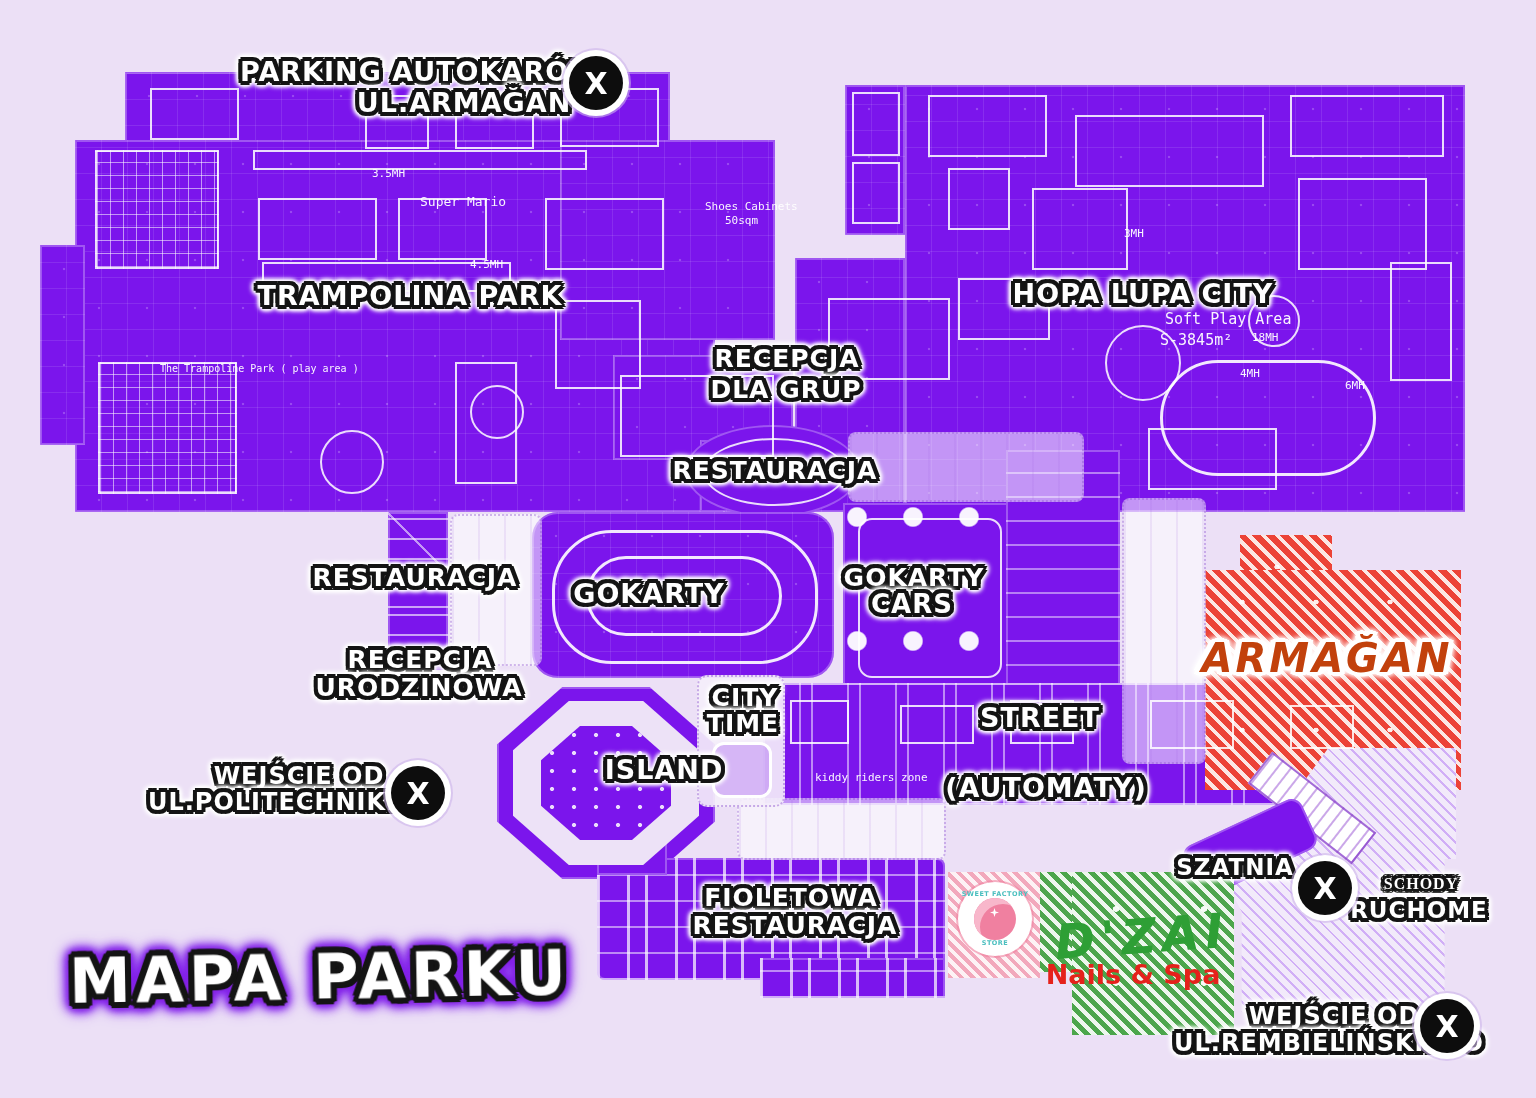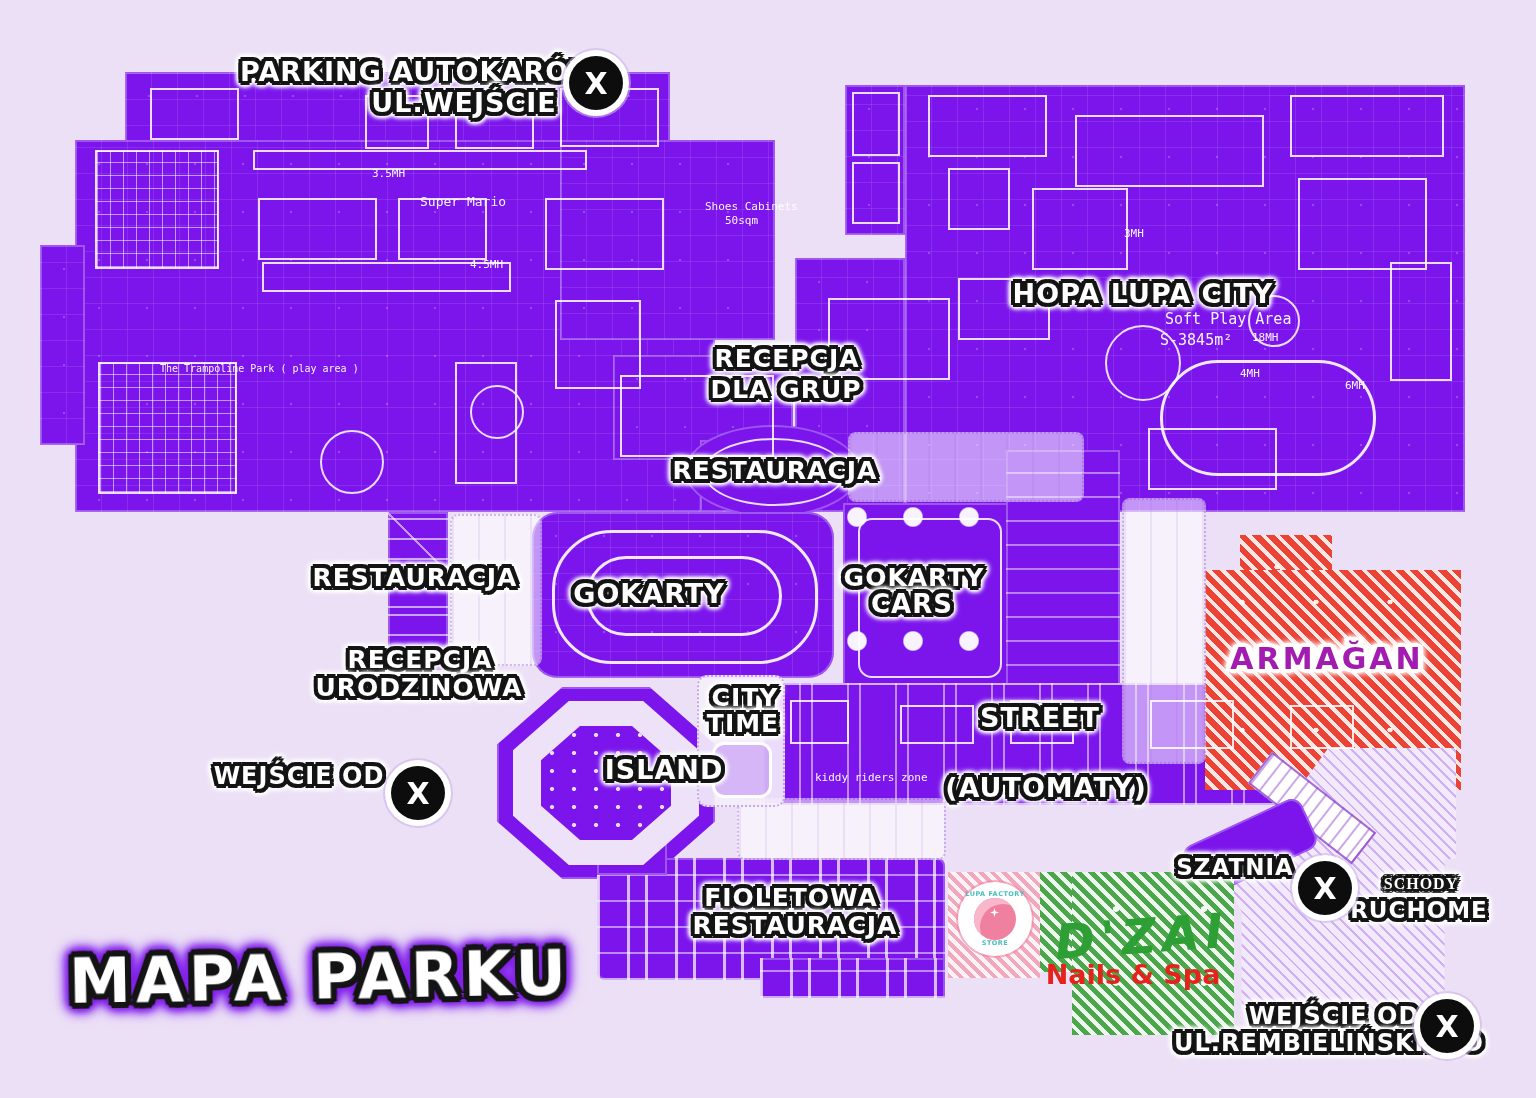--- a/index.html
+++ b/index.html
@@ -82,26 +82,26 @@
         4px 2px 0 #141414,-4px 2px 0 #141414,4px -2px 0 #141414,-4px -2px 0 #141414,
         2px 4px 0 #141414,-2px 4px 0 #141414,2px -4px 0 #141414,-2px -4px 0 #141414;
       filter:drop-shadow(0 0 2px #fff) drop-shadow(0 0 2px #fff) drop-shadow(0 0 1px #fff);}
   .bubble-xl{font-size:62px;letter-spacing:5px;transform:translate(-50%,-50%) rotate(-1deg);
       text-shadow:
         5px 0 0 #141414,-5px 0 0 #141414,0 5px 0 #141414,0 -5px 0 #141414,
         4px 4px 0 #141414,-4px 4px 0 #141414,4px -4px 0 #141414,-4px -4px 0 #141414,
         6px 3px 0 #141414,-6px 3px 0 #141414,6px -3px 0 #141414,-6px -3px 0 #141414,
         3px 6px 0 #141414,-3px 6px 0 #141414,3px -6px 0 #141414,-3px -6px 0 #141414;
       filter:drop-shadow(0 0 3px #8A2BE2) drop-shadow(0 0 4px #7B15EC) drop-shadow(0 0 6px #7B15EC);}
-  .bubble-red{color:#a21caf;font-size:30px;letter-spacing:3px;
+  .bubble-red{color:#c2410c;font-size:40px;letter-spacing:3px;
       text-shadow:
         4px 0 0 #fff,-4px 0 0 #fff,0 4px 0 #fff,0 -4px 0 #fff,
         3px 3px 0 #fff,-3px 3px 0 #fff,3px -3px 0 #fff,-3px -3px 0 #fff,
         5px 2px 0 #fff,-5px 2px 0 #fff,5px -2px 0 #fff,-5px -2px 0 #fff;
-      filter:drop-shadow(0 0 2px #fff) drop-shadow(0 0 3px #fff);}
+      filter:drop-shadow(0 0 2px #fff) drop-shadow(0 0 3px #fff);font-style:italic;}
 
   .xbadge{position:absolute;transform:translate(-50%,-50%);width:54px;height:54px;border-radius:50%;
       background:#0D0D0D;color:#fff;display:flex;align-items:center;justify-content:center;
       font-weight:800;font-size:30px;z-index:31;
       box-shadow:0 0 0 6px #fff, 0 0 0 8px rgba(205,180,235,.6);}
 
   
   .cad{position:absolute;color:#fff;font-family:"DejaVu Sans Mono","Liberation Mono",monospace;
       font-size:11px;white-space:nowrap;z-index:20;opacity:.95;}
 
@@ -241,23 +241,24 @@
   <span class="cad" style="left:1160px;top:331px;font-size:15px;">S-3845m²</span>
   <span class="cad" style="left:815px;top:771px;">kiddy riders zone</span>
   <span class="cad" style="left:372px;top:167px;">3.5MH</span>
   <span class="cad" style="left:470px;top:258px;">4.5MH</span>
   <span class="cad" style="left:1124px;top:227px;">3MH</span>
   <span class="cad" style="left:1252px;top:331px;">18MH</span>
   <span class="cad" style="left:1240px;top:367px;">4MH</span>
   <span class="cad" style="left:1345px;top:379px;">6MH</span>
 
   <div class="bubble" style="left:420px;top:71px;font-size:27px;">PARKING AUTOKARÓW</div>
-  <div class="bubble" style="left:464px;top:102px;font-size:27px;">UL.WEJŚCIE</div>
+  <div class="bubble" style="left:464px;top:102px;font-size:27px;">UL.ARMAĞAN</div>
   <div class="xbadge" style="left:596px;top:83px;">X</div>
 
+  <div class="bubble" style="left:410px;top:295px;font-size:27px;">TRAMPOLINA PARK</div>
   <div class="bubble" style="left:1143px;top:293px;font-size:27px;">HOPA LUPA CITY</div>
 
   <div class="bubble" style="left:787px;top:358px;font-size:25px;">RECEPCJA</div>
   <div class="bubble" style="left:786px;top:389px;font-size:25px;">DLA GRUP</div>
 
   <div class="bubble" style="left:775px;top:470px;font-size:25px;">RESTAURACJA</div>
   <div class="bubble" style="left:415px;top:577px;font-size:25px;">RESTAURACJA</div>
 
   <div class="bubble" style="left:649px;top:593px;font-size:27px;">GOKARTY</div>
 
@@ -271,33 +272,34 @@
   <div class="bubble" style="left:743px;top:723px;font-size:25px;">TIME</div>
 
   <div class="bubble" style="left:616px;top:769px;font-size:27px;margin-left:48px;">ISLAND</div>
 
   <div class="bubble" style="left:1040px;top:717px;font-size:27px;">STREET</div>
   <div class="bubble" style="left:1046px;top:745px;font-size:27px;margin-top:42px;">(AUTOMATY)</div>
 
   <div class="bubble bubble-red" style="left:1327px;top:658px;">ARMAĞAN</div>
 
   <div class="bubble" style="left:299px;top:776px;font-size:24px;">WEJŚCIE OD</div>
+  <div class="bubble" style="left:272px;top:802px;font-size:24px;">UL.POLITECHNIKI</div>
   <div class="xbadge" style="left:418px;top:793px;">X</div>
 
   <div class="bubble" style="left:1235px;top:867px;font-size:23px;">SZATNIA</div>
 
   <div class="bubble" style="left:1421px;top:884px;font-size:16px;font-family:Liberation Serif, serif;">SCHODY</div>
   <div class="bubble" style="left:1419px;top:910px;font-size:23px;">RUCHOME</div>
   <div class="xbadge" style="left:1325px;top:888px;">X</div>
 
   <div class="bubble" style="left:791px;top:897px;font-size:25px;">FIOLETOWA</div>
   <div class="bubble" style="left:795px;top:925px;font-size:25px;">RESTAURACJA</div>
 
   <div class="sweet-logo" style="left:995px;top:919px;">
-    <span class="sweet-txt">LUPA FACTORY</span>
+    <span class="sweet-txt">SWEET FACTORY</span>
     <span class="ring"></span>
     <span class="sweet-txt">STORE</span>
   </div>
 
   <div class="dzai-name" style="left:1142px;top:936px;">D'ZAI</div>
   <div class="dzai-sub" style="left:1133px;top:974px;">Nails &amp; Spa</div>
 
   <div class="bubble" style="left:1334px;top:1016px;font-size:24px;">WEJŚCIE OD</div>
   <div class="bubble" style="left:1329px;top:1043px;font-size:24px;">UL.REMBIELIŃSKIEGO</div>
   <div class="xbadge" style="left:1447px;top:1026px;">X</div>

